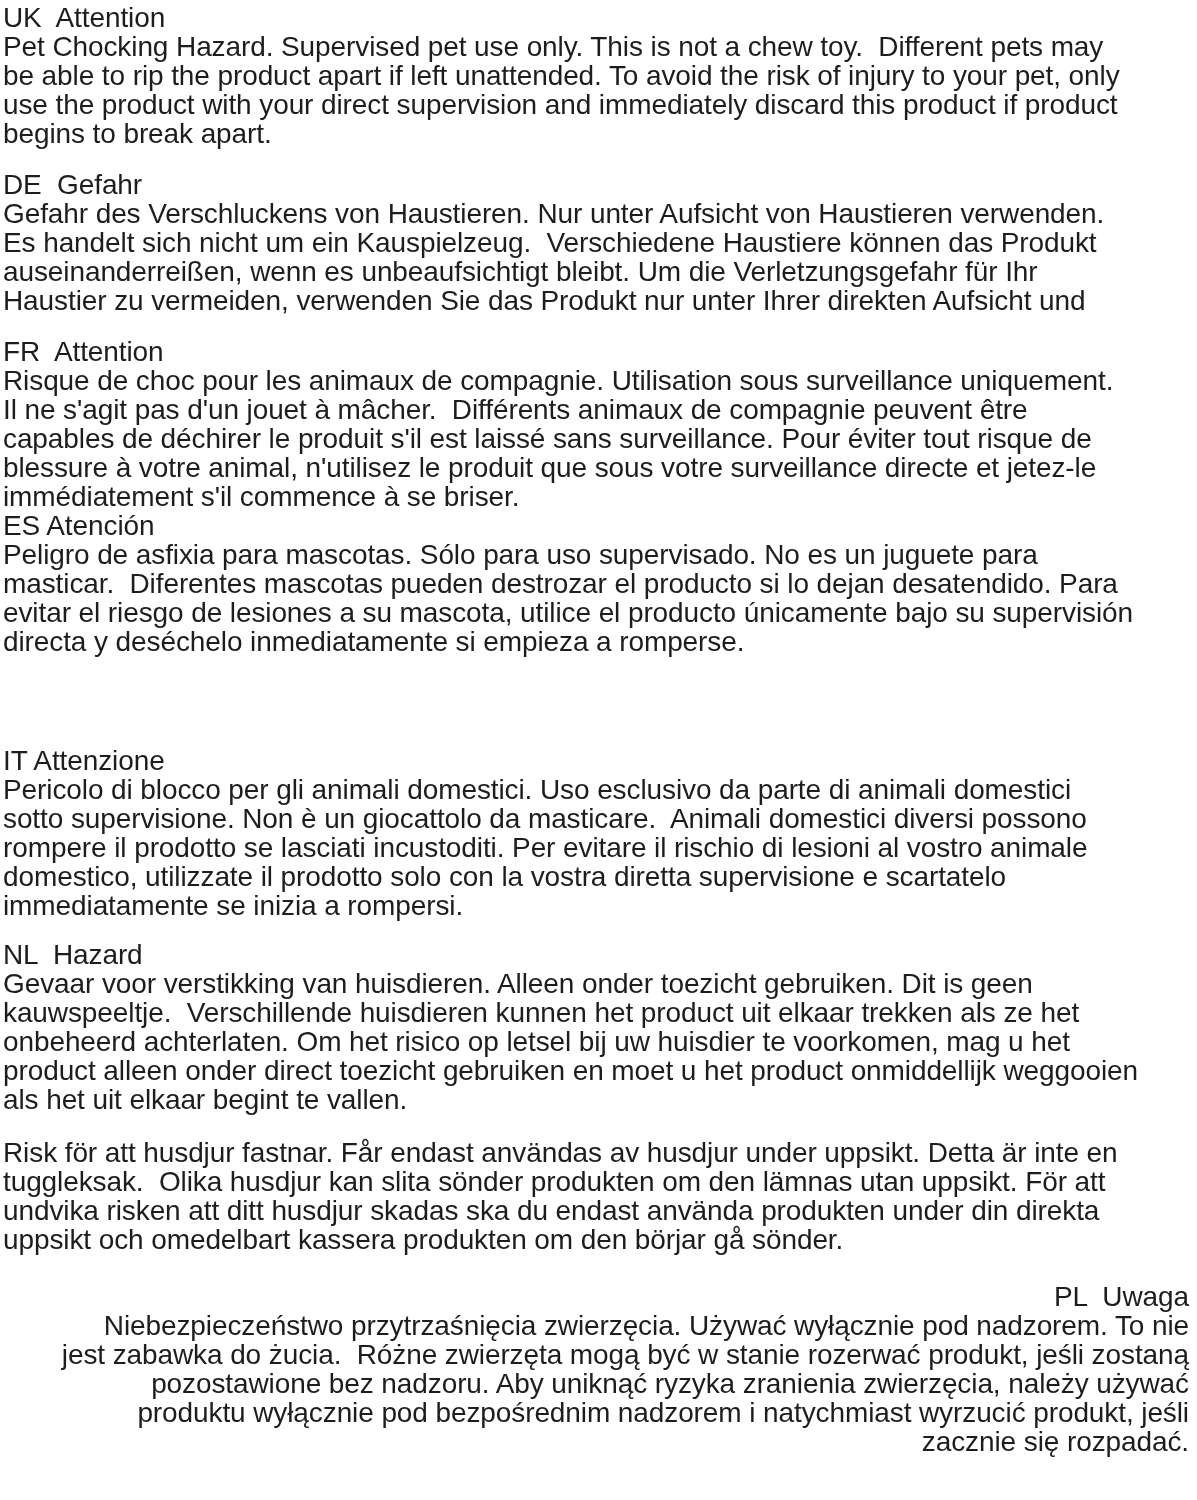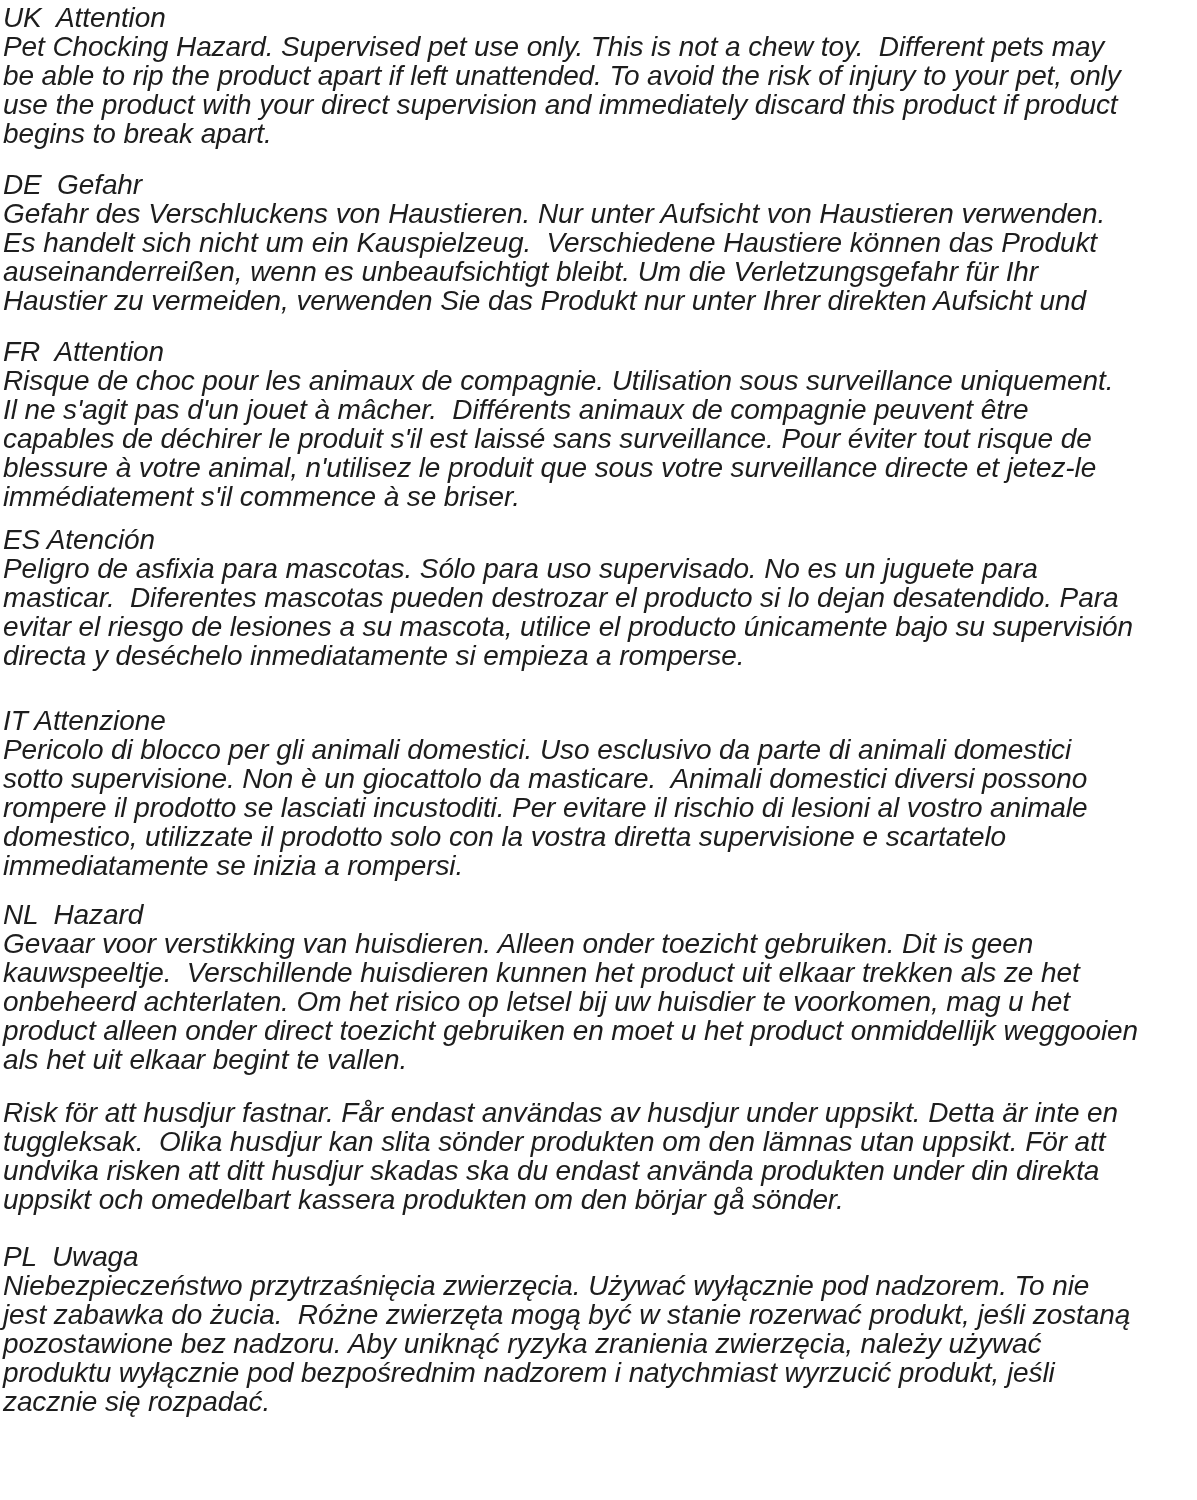--- a/index.html
+++ b/index.html
@@ -9,37 +9,36 @@
   body {
     width: 1197px;
     height: 1500px;
     background: #ffffff;
     overflow: hidden;
     font-family: "Liberation Sans", "DejaVu Sans", sans-serif;
     color: #1d1d1d;
   }
   .doc {
     padding: 3px 8px 0 3px;
-    font-style: italic;
   }
   .section .heading,
   .section .body {
     font-size: 28px;
     line-height: 29px;
     white-space: pre; 
     letter-spacing: -0.1px;
   }
   
   .sec-de { margin-top: 22px; }
   .sec-fr { margin-top: 22px; }
-  .sec-es { margin-top: 14px; }
-  .sec-it { margin-top: 36px; } 
+  .sec-es { }
+  .sec-it { margin-top: 90px; } 
   .sec-nl { margin-top: 20px; }
   .sec-se { margin-top: 24px; }
-  .sec-pl { margin-top: 28px; }
+  .sec-pl { margin-top: 28px; text-align: right; }
 </style>
 </head>
 <body>
 
 <div class="doc">
 
   <div class="section sec-uk">
     <div class="heading">UK  Attention</div>
     <div class="body">Pet Chocking Hazard. Supervised pet use only. This is not a chew toy.  Different pets may
 be able to rip the product apart if left unattended. To avoid the risk of injury to your pet, only

